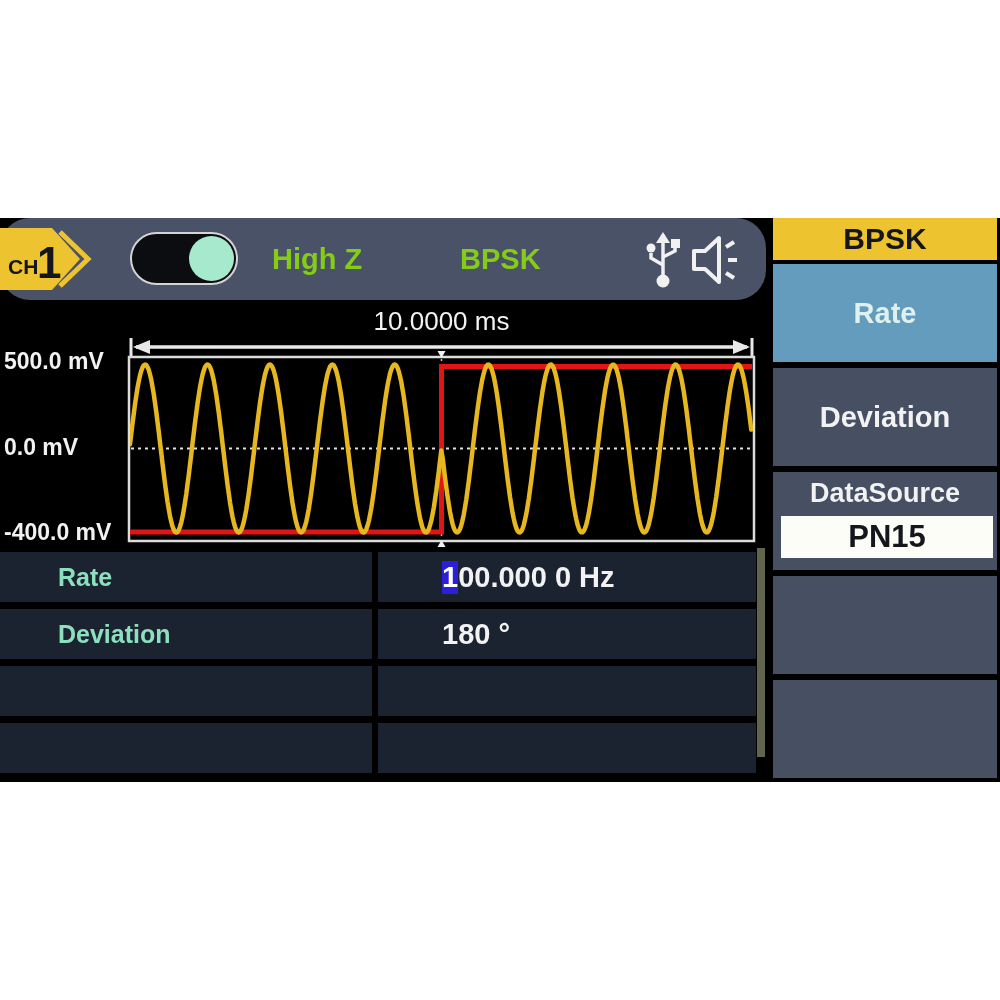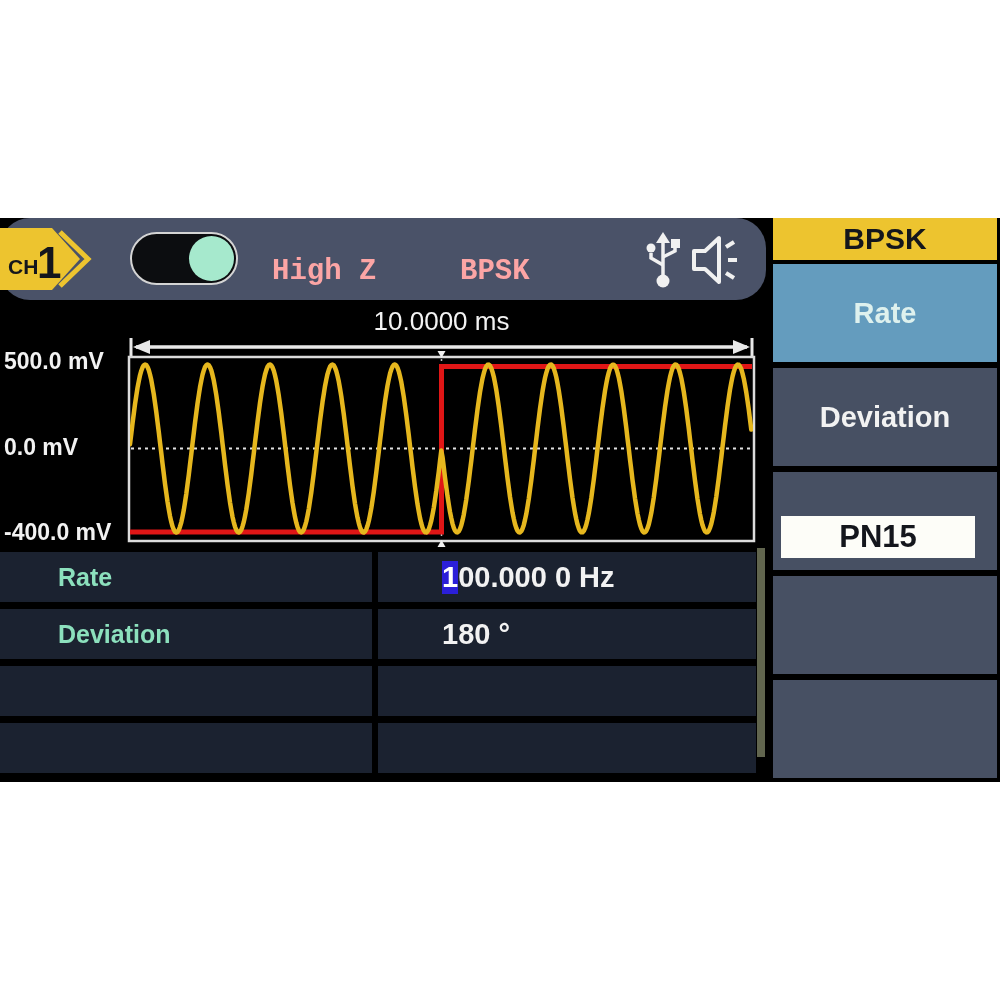--- a/index.html
+++ b/index.html
@@ -4,22 +4,22 @@
 <style>
   * { margin:0; padding:0; box-sizing:border-box; }
   html,body { width:1000px; height:1000px; background:#ffffff;
               font-family:"Liberation Sans", sans-serif; }
   #device { position:absolute; left:0; top:218px; width:1000px; height:564px; background:#000; }
 
   
   #main { position:absolute; left:0; top:0; width:768px; height:564px; }
 
   #topbar { position:absolute; left:0; top:0; width:766px; height:82px; background:#4a5268;border-radius:30px; }
-  .tb-label { position:absolute; top:12px; height:82px; display:flex; align-items:center;
-              color:#fca5a5; font-weight:bold; font-size:29px;font-family:Liberation Mono, monospace; }
+  .tb-label { position:absolute; top:0; height:82px; display:flex; align-items:center;
+              color:#84cc16; font-weight:bold; font-size:29px; }
   #highz { left:272px; }
   #mode-top { left:460px; }
 
   #ch1-badge { position:absolute; left:0; top:4px; }
 
   #toggle { position:absolute; left:130px; top:14px; width:108px; height:53px;
             background:#0c0d10; border:2px solid #d4d4d4; border-radius:27px; }
   #toggle .on-text { position:absolute; left:17px; top:13px; color:#fff; font-weight:bold; font-size:22px;margin-left:46px; }
   #toggle .knob { position:absolute; right:2px; top:2px; width:45px; height:45px;
                   border-radius:50%; background:#a6e9cd; }
@@ -52,21 +52,21 @@
   
   #sidebar { position:absolute; left:773px; top:0; width:224px; height:564px; }
   .sbtn { position:absolute; left:0; width:224px; display:flex; align-items:center;
           justify-content:center; font-weight:bold; }
   #sb-header { top:0; height:42px; background:#edc42f; color:#14161c; font-size:30px; }
   #sb-rate { top:46px; height:98px; background:#649cbe; color:#def1ee; font-size:29px; }
   #sb-deviation { top:150px; height:98px; background:#475063; color:#f2f2f2; font-size:29px; }
   #sb-datasource { top:254px; height:98px; background:#475063; display:block; }
   #sb-datasource .ds-label { width:100%; text-align:center; margin-top:6px;
                              color:#f2f2f2; font-weight:bold; font-size:27px; }
-  #sb-datasource .ds-value { position:absolute; left:8px; top:44px; width:194px; height:42px;
+  #sb-datasource .ds-value { position:absolute; left:8px; top:44px; width:212px; height:42px;
                              background:#fdfdf8; color:#14161c; font-weight:bold; font-size:31px;
                              display:flex; align-items:center; justify-content:center; }
   #sb-empty1 { top:358px; height:98px; background:#475063; }
   #sb-empty2 { top:462px; height:98px; background:#475063; }
 </style>
 </head>
 <body>
 
 <div id="device">
 
@@ -163,18 +163,19 @@
         </div>
       </div>
     <div id="scrollbar"></div>
   </div>
 
   <div id="sidebar">
     <div id="sb-header" class="sbtn">BPSK</div>
     <div id="sb-rate" class="sbtn">Rate</div>
     <div id="sb-deviation" class="sbtn">Deviation</div>
     <div id="sb-datasource" class="sbtn">
+      <div class="ds-label">DataSource</div>
       <div class="ds-value">PN15</div>
     </div>
     <div id="sb-empty1" class="sbtn"></div>
     <div id="sb-empty2" class="sbtn"></div>
   </div>
 </div>
 
 </body></html>

